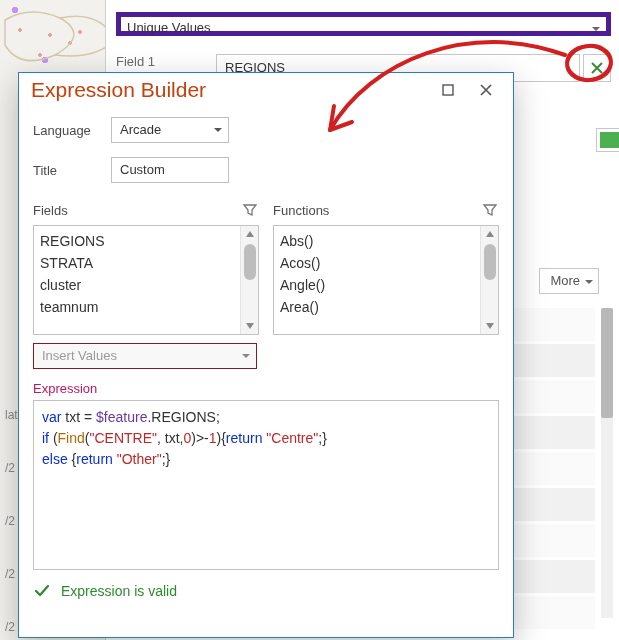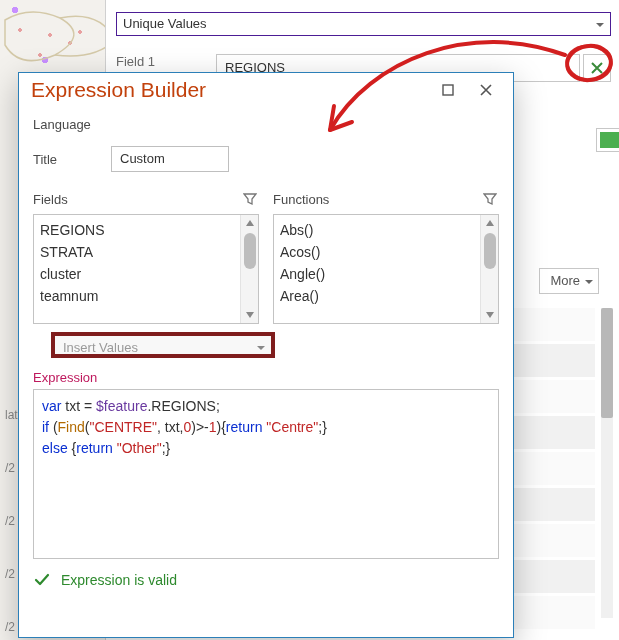--- a/index.html
+++ b/index.html
@@ -21,21 +21,21 @@
   }
   .bg-map svg { position:absolute; inset:0; }
 
   .bg-props {
     position: absolute; left: 105px; top: 0; right: 0; height: 640px;
     background: #fff; border-left: 1px solid #d0d0d0;
     padding: 12px 8px 0 10px;
     font-size: 13px; color: #6a6a6a;
   }
   .bg-dd {
-    border: 1px solid #4c1d95; height: 24px; line-height: 22px; padding: 0 6px;
+    border: 5px solid #4c1d95; height: 24px; line-height: 22px; padding: 0 6px;
     background: #fff; color: #333; position: relative;
   }
   .bg-dd::after { content: ""; position: absolute; right:6px; top:10px; border:4px solid transparent; border-top-color:#666; }
   .bg-row { display:flex; align-items:flex-start; margin-top:18px; gap:0; }
   .bg-lbl { width:100px; color:#6a6a6a; }
   .bg-field { flex:1; border:1px solid #c7c7c7; height:28px; line-height:26px; padding:0 8px; color:#333; background:#fff; }
   .bg-xbtn {
     width:28px; height:28px; border:1px solid #c7c7c7; display:flex; align-items:center; justify-content:center;
     background:#fff; color:#3a8a3a; font-style:italic; font-weight:bold; margin-left:3px;
   }
@@ -91,22 +91,22 @@
   .list-head .lh { flex:1; color:#4a4a4a;}
   .filter-icn { width:18px; height:18px; display:flex; align-items:center; justify-content:center;}
   .listbox { border:1px solid #c3c3c3; height:110px; position:relative; overflow:hidden; background:#fff; margin-top:2px;}
   .listbox-scroll { position:absolute; right:0; top:0; width:18px; height:100%; background:#f4f4f4; border-left:1px solid #e3e3e3;}
   .listbox-scroll .up, .listbox-scroll .dn { position:absolute; left:0; width:18px; height:16px; display:flex; align-items:center; justify-content:center;}
   .listbox-scroll .up{ top:0;} .listbox-scroll .dn{ bottom:0;}
   .listbox-scroll .thumb { position:absolute; left:3px; top:18px; width:12px; height:36px; background:#bdbdbd; border-radius:6px;}
   .list-items { position:absolute; left:6px; right:20px; top:4px; }
   .list-items div { height:22px; line-height:22px; color:#333; font-size:14px;}
 
-  .insert-values { margin-top:8px; width:224px; border:4px solid #7f1d1d; height:26px; line-height:24px;
-    padding:0 20px 0 8px; color:#9a9a9a; position:relative; background:#f8f8f8;margin-left:18px;}
+  .insert-values { margin-top:8px; width:224px; border:1px solid #7f1d1d; height:26px; line-height:24px;
+    padding:0 20px 0 8px; color:#9a9a9a; position:relative; background:#f8f8f8;}
   .insert-values::after { content:""; position:absolute; right:6px; top:10px; border:4px solid transparent; border-top-color:#888;}
 
   .expr-lbl { margin-top:12px; color:#be185d;}
   .expr-box { margin-top:4px; border:1px solid #c3c3c3; height:170px; padding:6px 8px;
     font-family: Consolas, "Courier New", monospace; font-size:14px; line-height:20px; color:#333; white-space:pre; overflow:auto;}
   .kw { color:#0a2fd1;} .var { color:#6a3aa0;} .fn { color:#b26a00;} .str{ color:#c02626;} .num{ color:#c02626;}
 
   .valid { margin-top:12px; display:flex; align-items:center; gap:10px; color:#2e8a2e; font-size:14px;}
   .valid svg { display:block;}
 
@@ -178,20 +178,21 @@
     <span class="win-btn">
       <svg width="12" height="12" viewBox="0 0 12 12">
           <path d="M1 1 L11 11 M11 1 L1 11" stroke="#555" stroke-width="1.6"></path>
         </svg>
     </span>
   </div>
 
   <div class="dlg-body">
     <div class="form-row">
       <div class="lbl">Language</div>
+      <div class="combo">Arcade</div>
     </div>
     <div class="form-row">
       <div class="lbl">Title</div>
       <div class="textin">Custom</div>
     </div>
 
     <div class="lists">
       <div class="list-col">
         <div class="list-head">
           <span class="lh">Fields</span>

